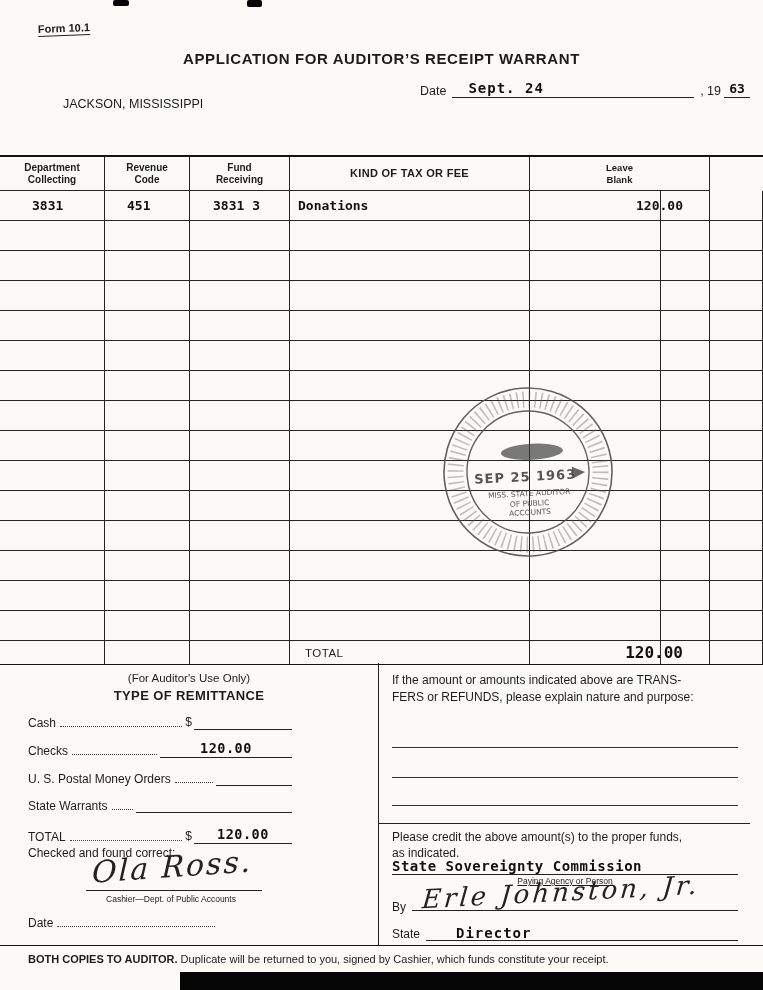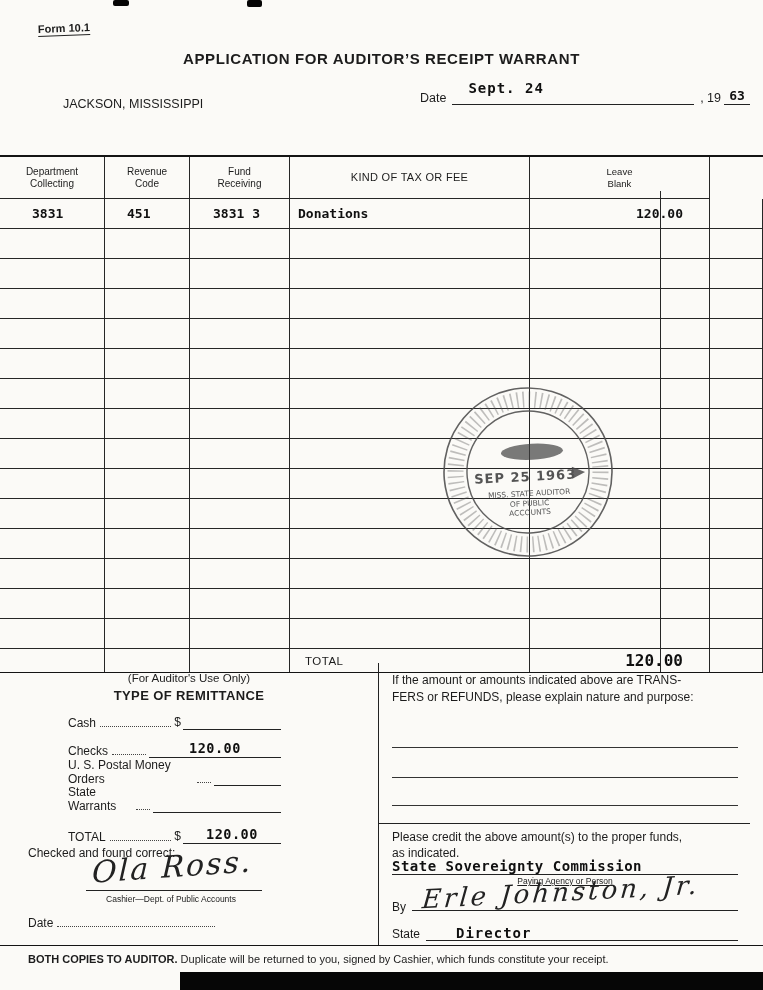--- a/index.html
+++ b/index.html
@@ -11,35 +11,35 @@
   .prewrap{white-space:pre-line;}
 
   
   .mark{position:absolute;background:#050505;border-radius:2px;}
 
   .form-number{left:38px;top:22px;font-size:11px;font-weight:bold;border-bottom:1px solid #222;
                padding-bottom:1px;transform:rotate(-2deg);}
   .title{left:0;top:50px;width:100%;text-align:center;font-size:15px;font-weight:bold;letter-spacing:.6px;}
 
   .date-row{left:420px;top:80px;width:330px;display:flex;align-items:flex-end;font-size:12.5px;}
-  .date-fill{flex:1;border-bottom:1.4px solid #222;margin-left:6px;padding:0 0 8px 16px;}
+  .date-fill{flex:1;border-bottom:1.4px solid #222;margin-left:6px;padding:0 0 1px 16px;}
   .date-fill .typed{font-size:14px;letter-spacing:1px;}
   .year-pre{margin:0 3px 0 6px;white-space:pre;}
   .year-fill{width:26px;border-bottom:1.4px solid #222;text-align:center;padding-bottom:1px;}
   .year-fill .typed{font-size:13px;}
 
   .to-block{left:35px;top:96px;font-size:12.5px;line-height:1.3;}
   .to-l1{white-space:pre;}
   .to-l2{margin-left:28px;}
   .intro{left:35px;top:136px;font-size:12px;}
 
   
   .ptable{left:0;top:155px;width:763px;border-top:2px solid #141414;border-bottom:1.5px solid #141414;}
   .trow{display:grid;grid-template-columns:105px 85px 100px 240px 180px 53px;}
-  .thead{height:42px;}
+  .thead{height:34px;font-weight:bold;}
   .drow{height:30px;}
   .tfoot{height:23px;}
   .tc{border-right:1px solid #262626;border-bottom:1px solid #262626;display:flex;align-items:center;}
   .tfoot .tc{border-bottom:none;}
   .thead .tc{justify-content:center;text-align:center;font-size:10px;line-height:1.2;}
   .thead .tc.big{font-size:11px;letter-spacing:.3px;}
   .thead .tc.tiny{font-size:9.5px;}
   .drow .tc{font-size:13px;}
   .cell-dept{padding-left:32px;}
   .cell-rev{padding-left:22px;}
@@ -49,21 +49,21 @@
   .total-label{font-size:11.5px;letter-spacing:.5px;padding-left:15px;}
   .cents-line{position:absolute;left:660px;top:34px;bottom:0;width:1px;background:#262626;}
 
   
   .stamp{left:438px;top:382px;width:180px;height:180px;opacity:.88;}
 
   
   .remit-panel{left:0;top:663px;width:378px;height:282px;border-right:1px solid #222;}
   .fa-note{position:absolute;top:9px;width:100%;text-align:center;font-size:11.5px;}
   .fa-title{position:absolute;top:25px;width:100%;text-align:center;font-size:13px;font-weight:bold;letter-spacing:.4px;}
-  .remit-row{position:absolute;left:28px;right:97px;display:flex;align-items:flex-end;font-size:12px;height:18px;margin-left:40px;}
+  .remit-row{position:absolute;left:28px;right:86px;display:flex;align-items:flex-end;font-size:12px;height:18px;}
   .leader{flex:1;border-bottom:1.2px dotted #444;margin:0 3px 3px 4px;min-width:14px;}
   .dollar{margin:0 2px 1px 0;}
   .val-line{border-bottom:1.2px solid #222;text-align:center;padding:0 3px 1px 3px;}
   .val-line .typed{font-size:13.5px;letter-spacing:.5px;}
   .w-cash{width:92px;}.w-checks{width:126px;}.w-postal{width:70px;}.w-warrants{width:150px;}.w-total{width:92px;}
   .r-cash{top:49px;}.r-checks{top:77px;}.r-postal{top:105px;}.r-warrants{top:132px;}.r-total{top:163px;}
   .checked-label{position:absolute;left:28px;top:183px;font-size:12px;}
   .sig-cashier{position:absolute;left:92px;top:186px;font-size:30px;transform:rotate(-4deg) skewX(-6deg);letter-spacing:2px;}
   .sig-cashier-line{position:absolute;left:86px;top:227px;width:176px;border-bottom:1.2px solid #222;}
   .sig-cashier-cap{position:absolute;left:58px;top:231px;width:226px;text-align:center;font-size:8.5px;}

